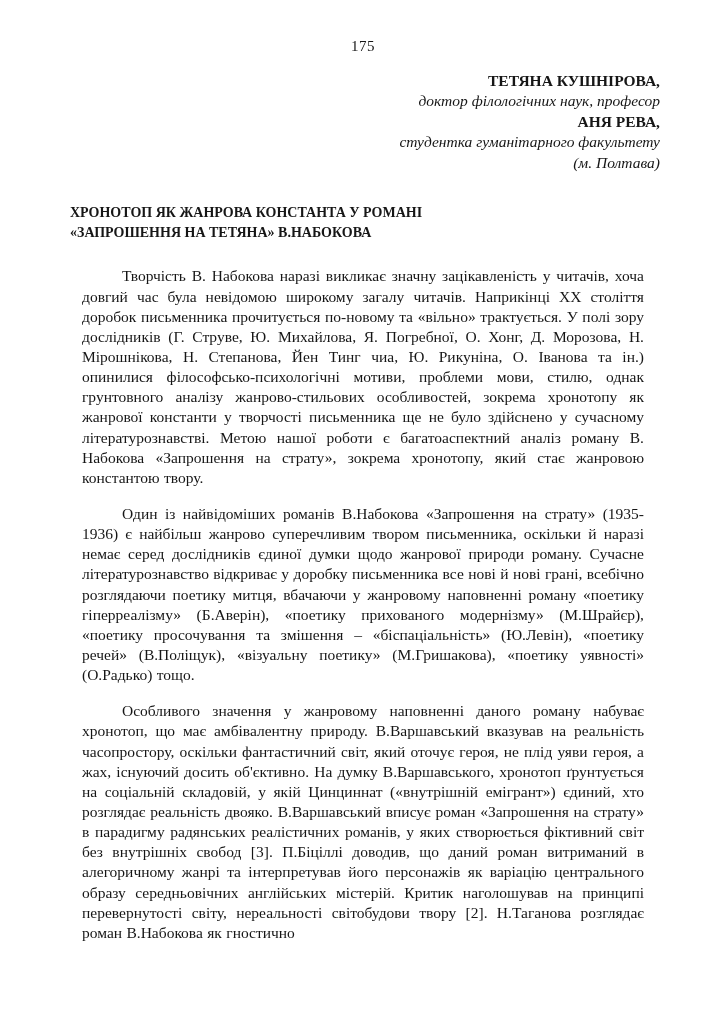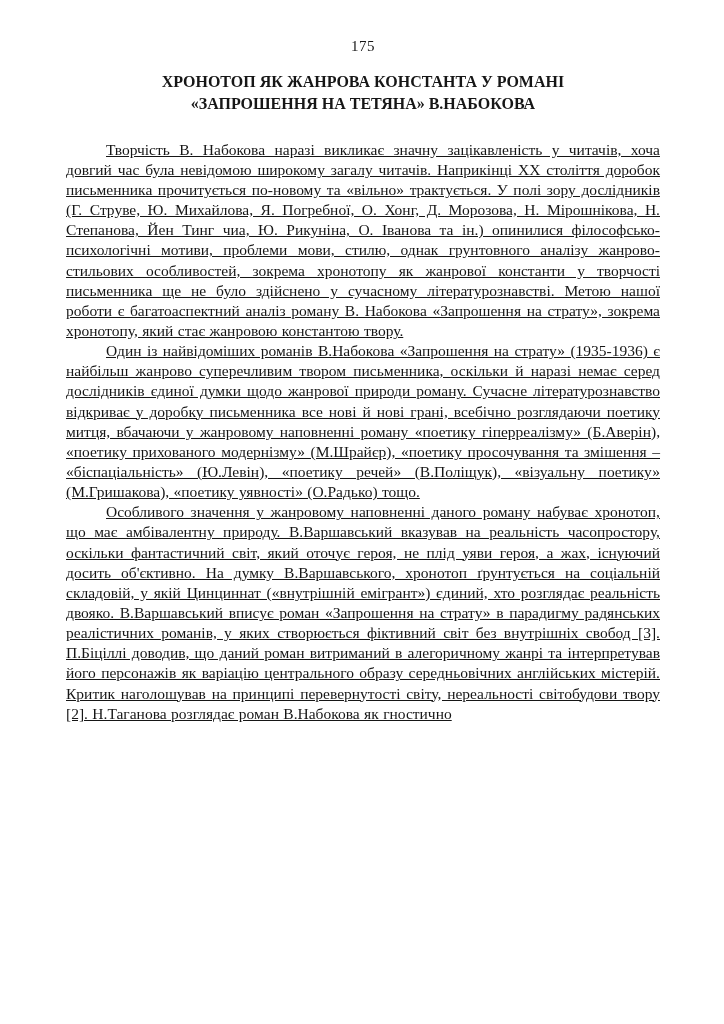--- a/index.html
+++ b/index.html
@@ -30,47 +30,52 @@
     line-height: 1.32;
     margin-bottom: 30px;
   }
   .author-name {
     font-weight: bold;
   }
   .author-role {
     font-style: italic;
   }
   .article-title {
-    text-align: center;
     font-weight: bold;
-    font-size: 16px;
+    font-size: 14px;
     line-height: 1.4;
     margin: 0 4px 24px 4px;
     font-family: "Liberation Serif", "DejaVu Serif", serif;
   }
   .body-text {
     font-size: 15.5px;
     line-height: 1.3;
     text-align: justify;
   }
   .body-text p {
-    margin: 0;
+    margin: 16px;
     padding: 0;
     text-indent: 40px;
     word-spacing: 0.5px;
-    text-decoration: underline;
   }
 </style>
 </head>
 <body>
 
 <div class="page">
 
   <div class="page-number">175</div>
 
+  <div class="authors-block">
+    <div class="author-name">ТЕТЯНА КУШНІРОВА,</div>
+    <div class="author-role">доктор філологічних наук, професор</div>
+    <div class="author-name">АНЯ РЕВА,</div>
+    <div class="author-role">студентка гуманітарного факультету</div>
+    <div class="author-role">(м. Полтава)</div>
+  </div>
 
   <h1 class="article-title">
     <span>ХРОНОТОП ЯК ЖАНРОВА КОНСТАНТА У  РОМАНІ</span><br>
     <span>«ЗАПРОШЕННЯ НА ТЕТЯНА» В.НАБОКОВА</span>
   </h1>
 
   <div class="body-text">
     <p>Творчість В. Набокова наразі викликає значну зацікавленість у читачів, хоча довгий час  була невідомою широкому загалу читачів. Наприкінці ХХ століття доробок письменника прочитується по-новому та «вільно» трактується. У полі зору дослідників (Г. Струве, Ю. Михайлова, Я. Погребної, О. Хонг, Д. Морозова, Н. Мірошнікова, Н. Степанова, Йен Тинг чиа, Ю. Рикуніна, О. Іванова та ін.) опинилися філософсько-психологічні мотиви, проблеми мови, стилю, однак грунтовного аналізу жанрово-стильових особливостей, зокрема хронотопу як жанрової константи у творчості письменника ще не було здійснено у сучасному літературознавстві. Метою нашої роботи є багатоаспектний аналіз роману В. Набокова «Запрошення на страту», зокрема хронотопу, який стає жанровою константою твору.</p>
     <p>Один із найвідоміших романів В.Набокова «Запрошення на страту» (1935-1936) є найбільш жанрово суперечливим твором письменника, оскільки й наразі немає серед дослідників єдиної думки щодо жанрової природи роману. Сучасне літературознавство відкриває у доробку письменника все нові й нові грані, всебічно розглядаючи поетику митця, вбачаючи у жанровому наповненні роману «поетику гіперреалізму» (Б.Аверін), «поетику прихованого модернізму» (М.Шрайєр), «поетику просочування та змішення – «біспаціальність» (Ю.Левін), «поетику речей» (В.Поліщук), «візуальну поетику» (М.Гришакова), «поетику уявності» (О.Радько) тощо.</p>
     <p>Особливого значення у жанровому наповненні даного роману набуває хронотоп, що має амбівалентну природу. В.Варшавський вказував на реальність часопростору, оскільки фантастичний світ, який оточує героя, не плід уяви героя, а жах, існуючий досить об'єктивно. На думку В.Варшавського, хронотоп ґрунтується на соціальній складовій, у якій Цинциннат («внутрішній емігрант») єдиний, хто розглядає реальність двояко. В.Варшавський вписує роман «Запрошення на страту» в парадигму радянських реалістичних романів, у яких створюється фіктивний світ без внутрішніх свобод [3]. П.Біціллі доводив, що даний роман витриманий в алегоричному жанрі та інтерпретував його персонажів як варіацію центрального образу середньовічних англійських містерій. Критик наголошував на принципі перевернутості світу, нереальності світобудови твору  [2]. Н.Таганова розглядає роман В.Набокова як гностично</p>

